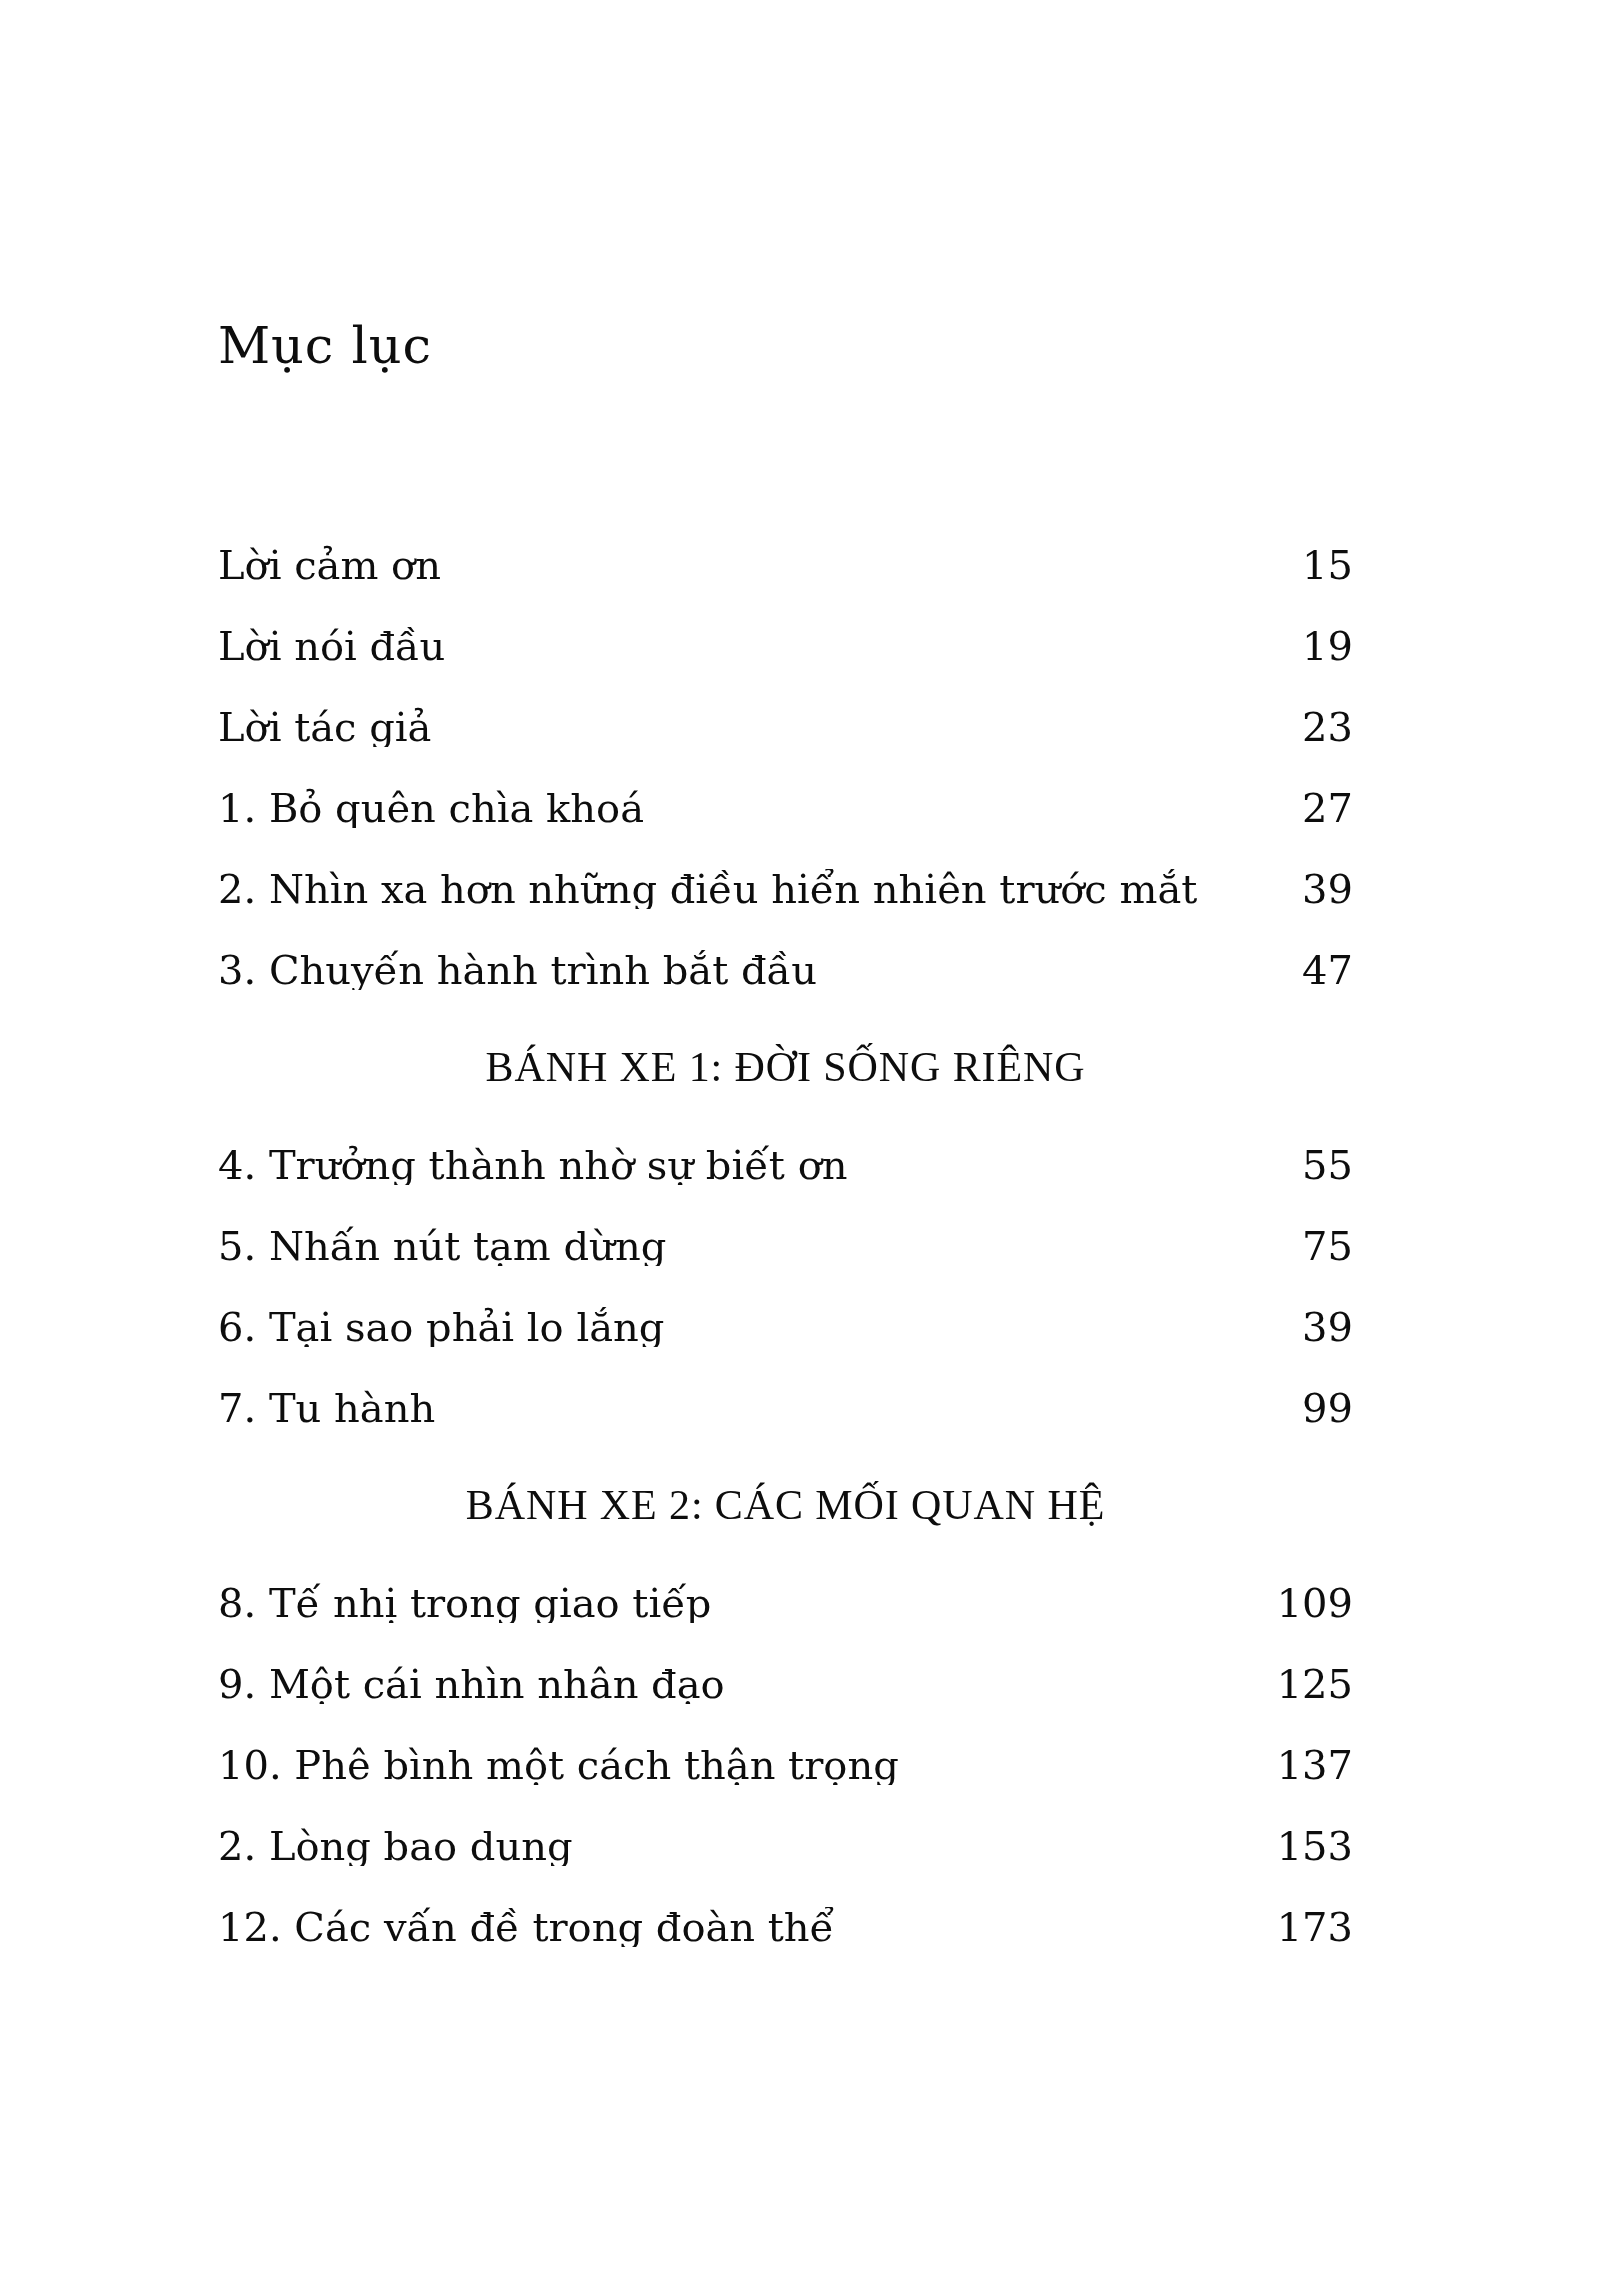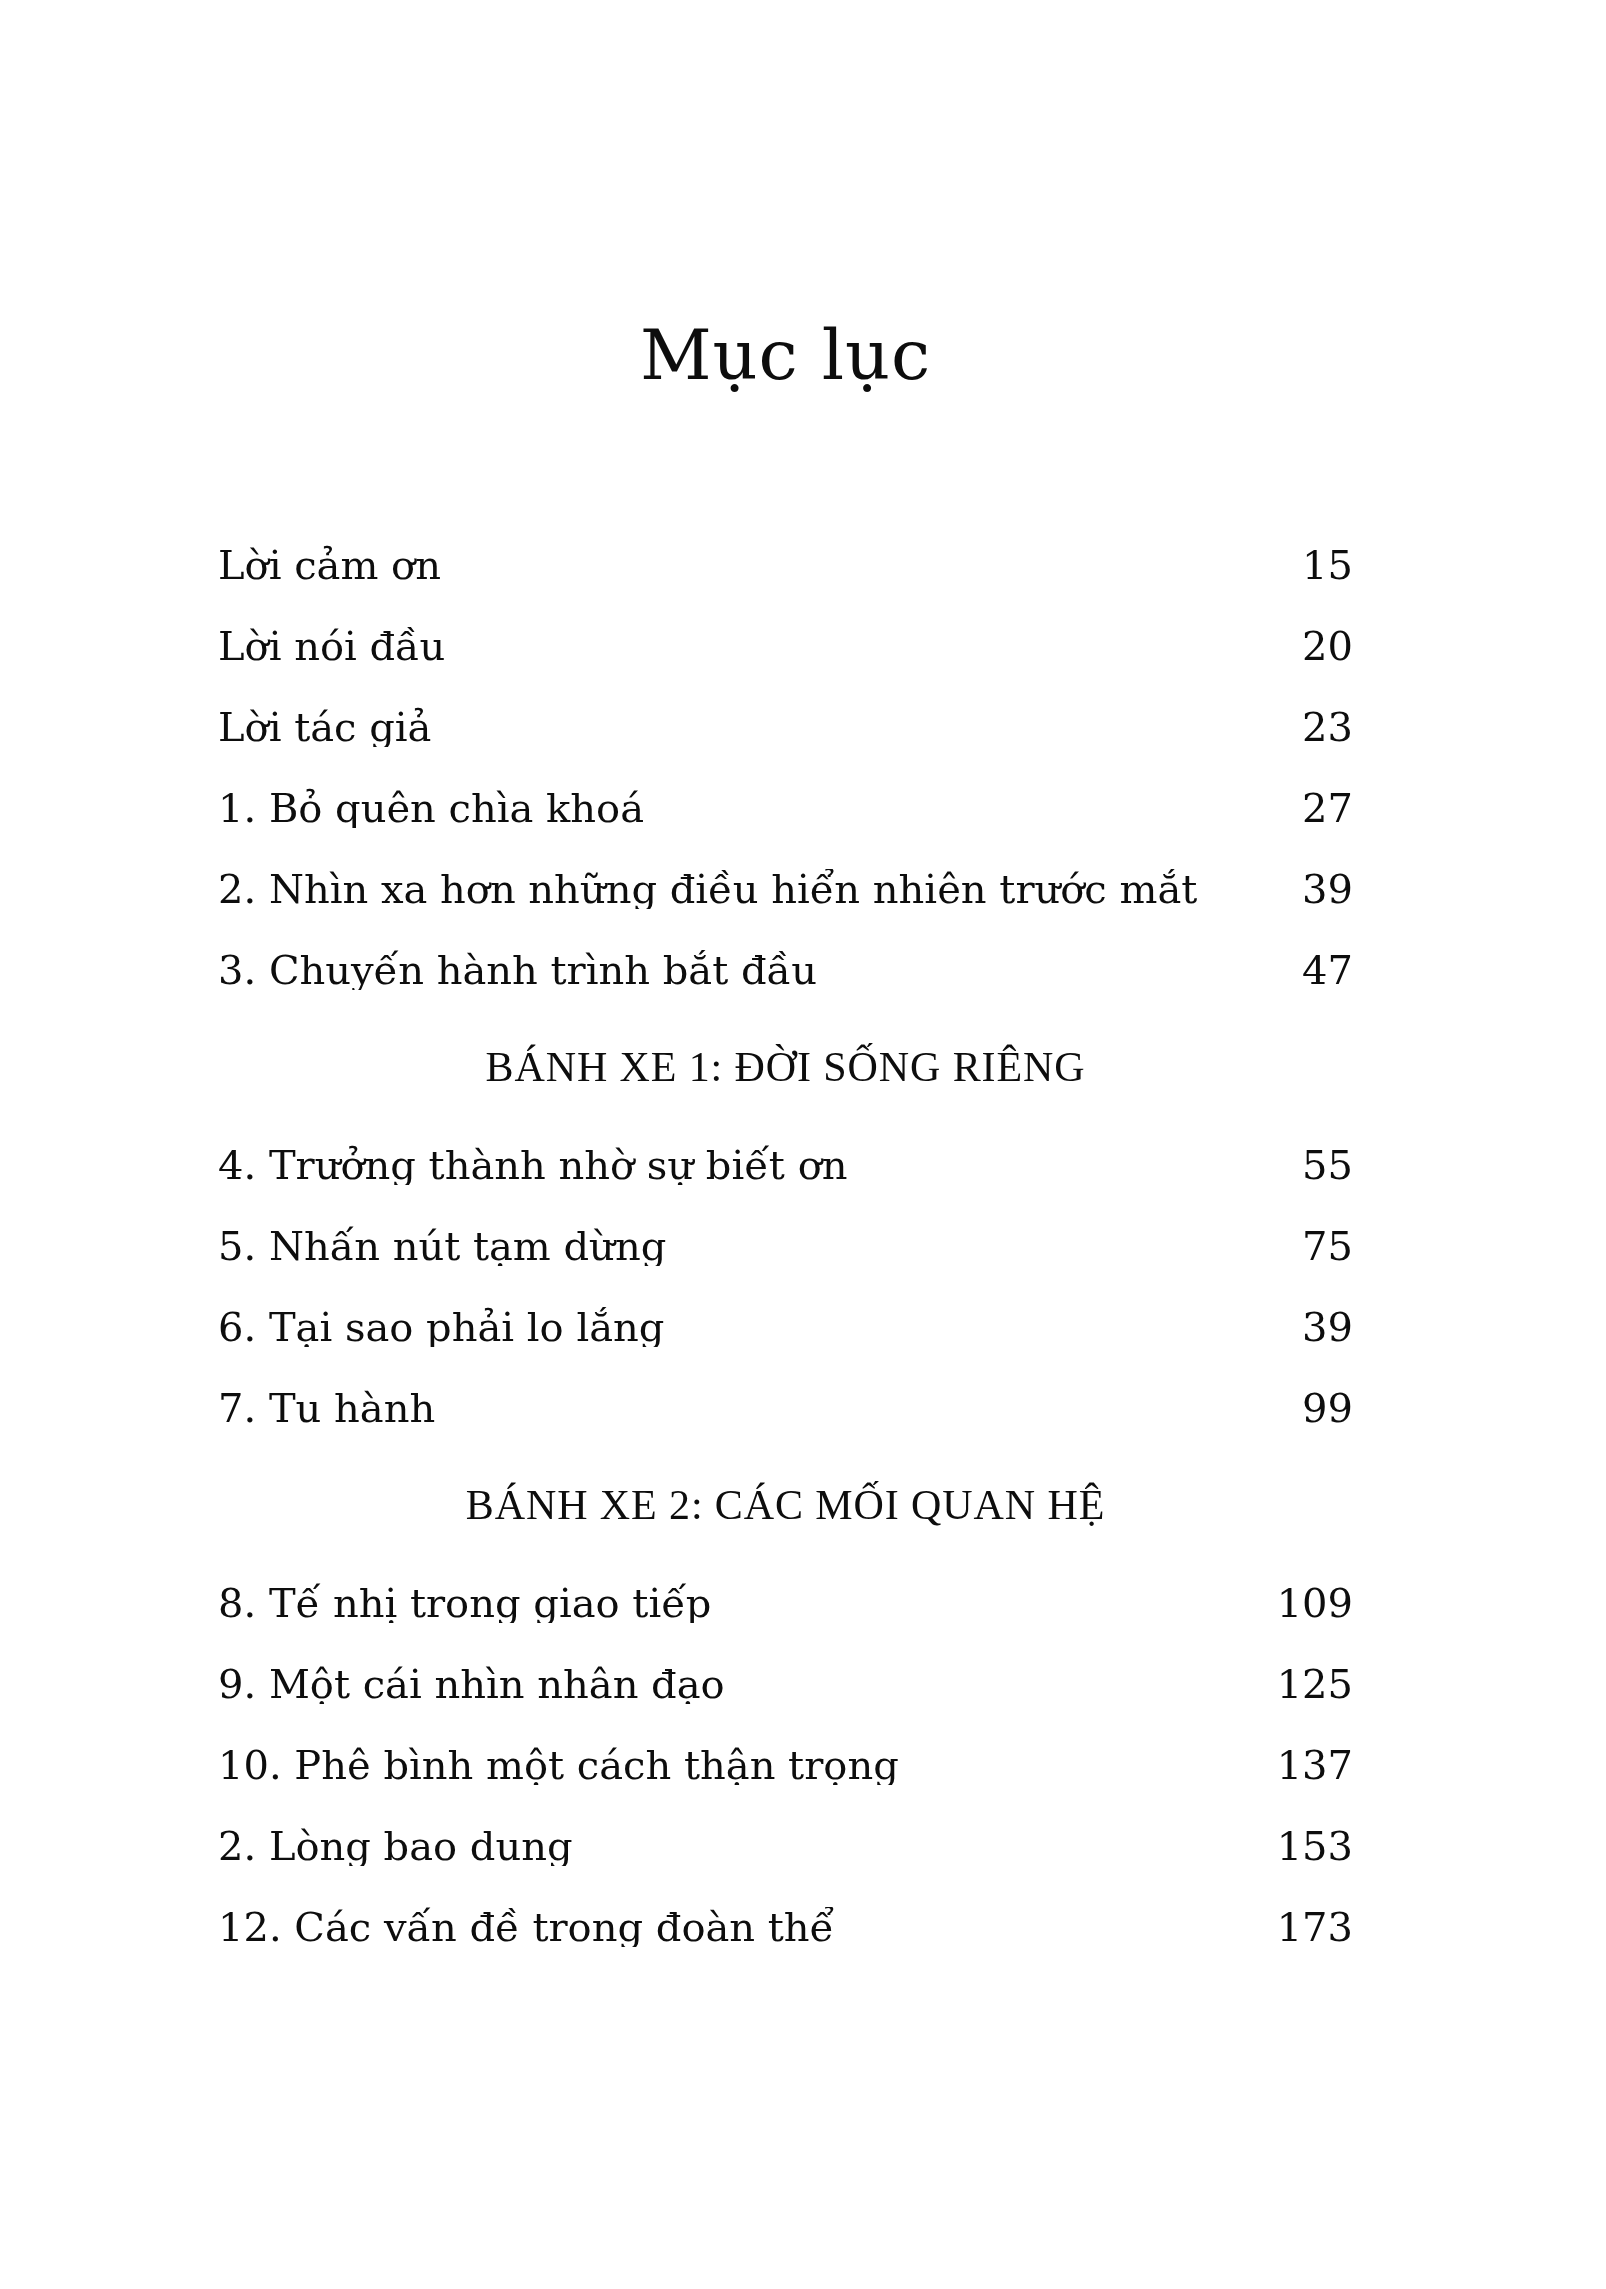--- a/index.html
+++ b/index.html
@@ -18,22 +18,22 @@
   .page {
     position: absolute;
     inset: 0;
     background: var(--bg-color, #ffffff);
   }
   .doc-title {
     position: absolute;
     top: 320px;
     left: 218px;
     width: 1135px;
-    text-align: center;
-    font-size: 70px;
+    text-align: left;
+    font-size: 51px;
     line-height: 1;
     font-weight: normal;
     letter-spacing: 0.9px;
     margin: 0;
   }
   .toc {
     position: absolute;
     top: 524px;
     left: 218px;
     width: 1135px;
@@ -76,21 +76,21 @@
 <div class="page">
   <h1 class="doc-title">Mục lục</h1>
 
   <div class="toc">
       <div class="toc-row">
         <span class="entry-label">Lời cảm ơn</span>
         <span class="entry-page">15</span>
       </div>
       <div class="toc-row">
         <span class="entry-label">Lời nói đầu</span>
-        <span class="entry-page">20</span>
+        <span class="entry-page">19</span>
       </div>
       <div class="toc-row">
         <span class="entry-label">Lời tác giả</span>
         <span class="entry-page">23</span>
       </div>
       <div class="toc-row">
         <span class="entry-label">1. Bỏ quên chìa khoá</span>
         <span class="entry-page">27</span>
       </div>
       <div class="toc-row">

